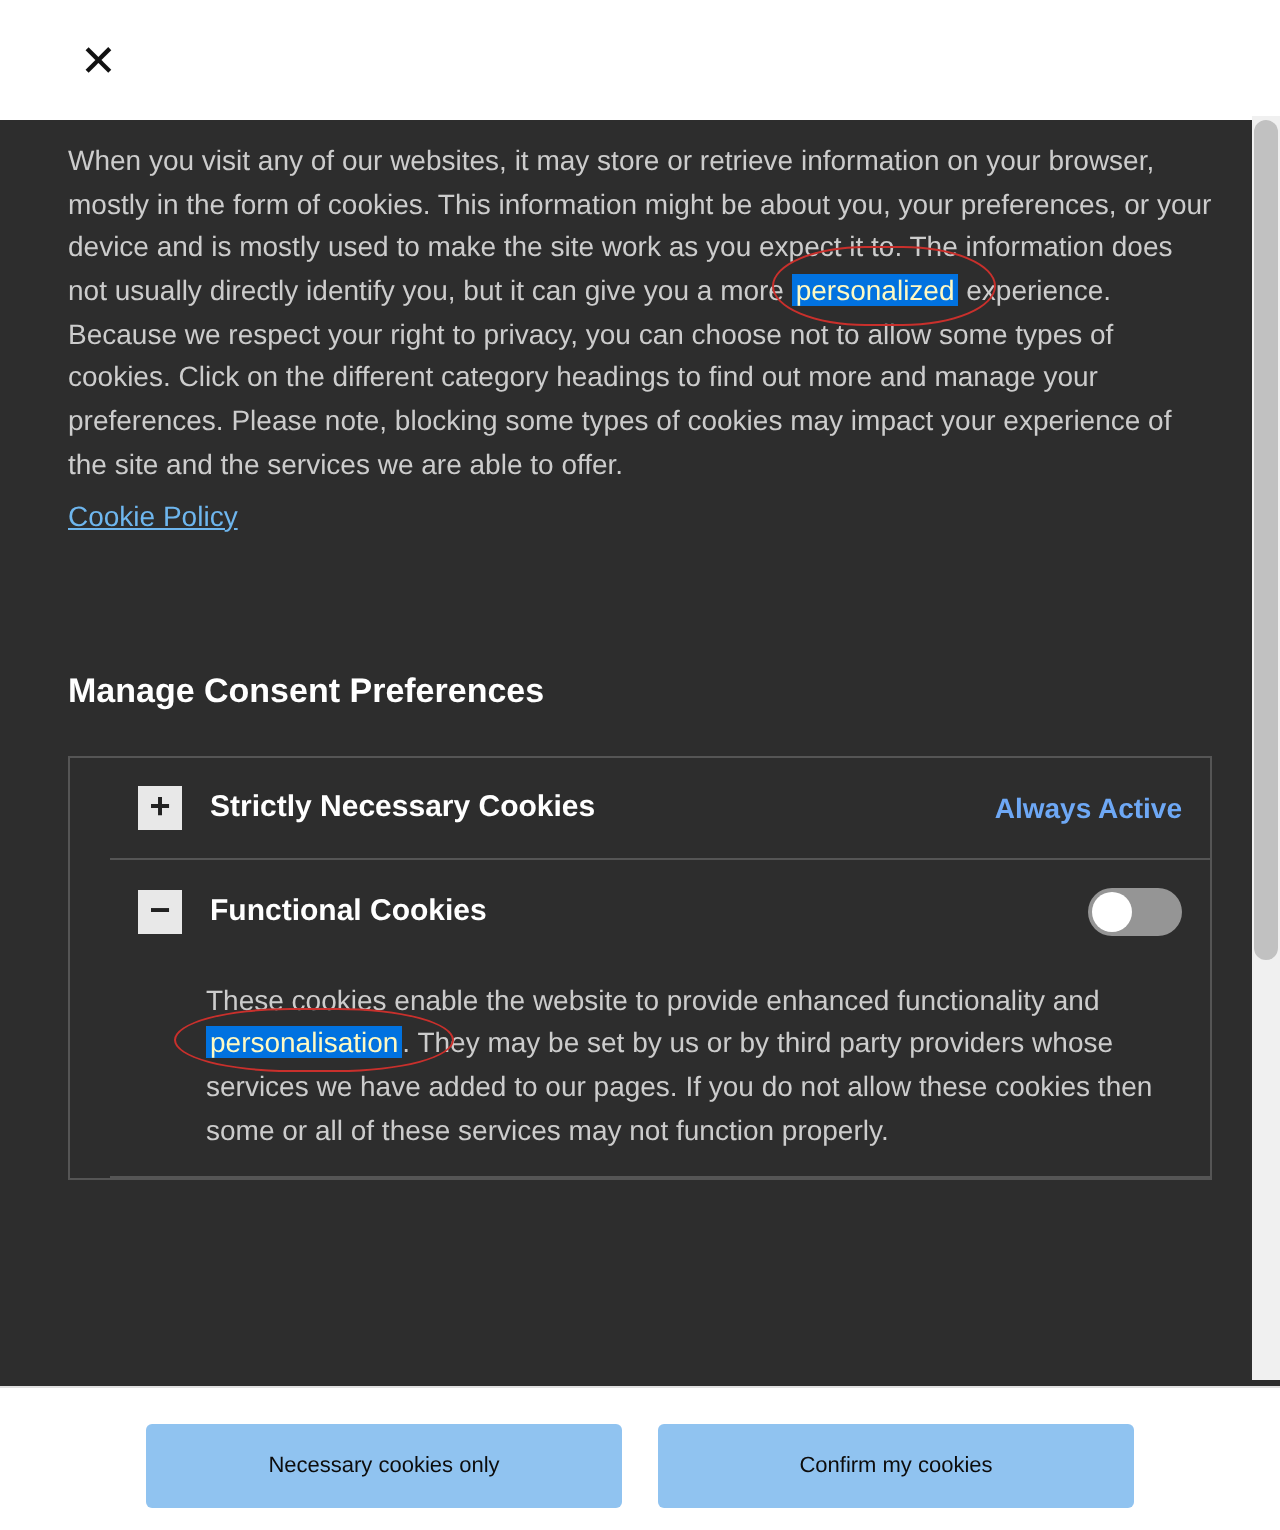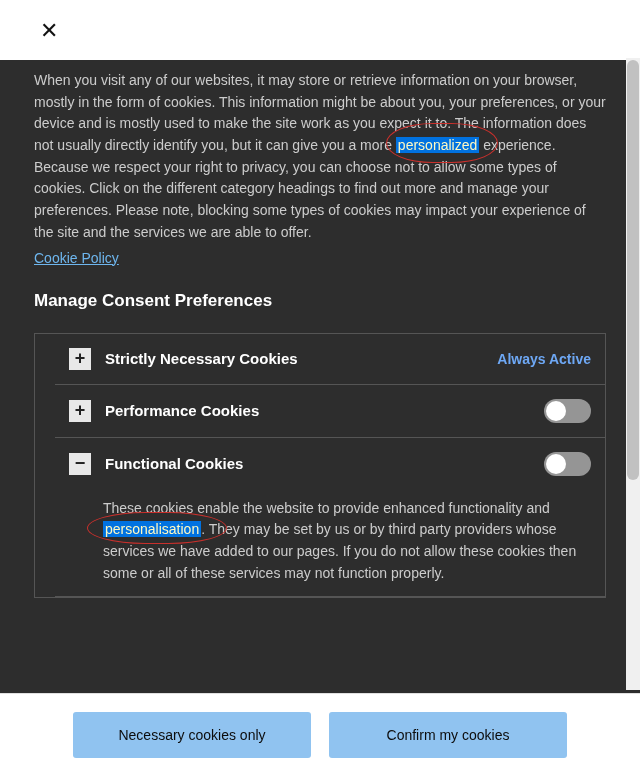--- a/index.html
+++ b/index.html
@@ -78,21 +78,21 @@
       padding: 13px 22px;
       font-size: 14px;
       border-radius: 3px;
       cursor: pointer;
       font-weight: 400;
     }
     .section-title {
       color: #fff;
       font-size: 17px;
       font-weight: 700;
-      margin-top: 24px;
+      margin-top: 68px;
       margin-bottom: 22px;
     }
     .accordion {
       border: 1px solid #555;
       padding-left: 20px;
     }
     .accordion-item {
       border-bottom: 1px solid #555;
     }
     .accordion-item:last-child {
@@ -163,21 +163,21 @@
       justify-content: center;
       border-top: 1px solid #e0e0e0;
     }
     .footer-btn {
       flex: 0 0 auto;
       width: 238px;
       padding: 15px 10px;
       background: #90c3f0;
       color: #0c0c0c;
       border: none;
-      font-size: 14px;
+      font-size: 11px;
       border-radius: 3px;
       cursor: pointer;
       text-align: center;
     }
     .scrollbar-track {
       position: absolute;
       right: 0;
       top: 58px;
       width: 14px;
       height: 632px;
@@ -240,27 +240,20 @@
   <div class="accordion">
 
     <div class="accordion-item">
       <div class="accordion-header">
         <span class="expand-btn plus"></span>
         <span class="accordion-title">Strictly Necessary Cookies</span>
         <span class="always-active">Always Active</span>
       </div>
     </div>
 
-    <div class="accordion-item">
-      <div class="accordion-header">
-        <span class="expand-btn plus"></span>
-        <span class="accordion-title">Performance Cookies</span>
-        <span class="toggle"></span>
-      </div>
-    </div>
 
     <div class="accordion-item">
       <div class="accordion-header">
         <span class="expand-btn minus"></span>
         <span class="accordion-title">Functional Cookies</span>
         <span class="toggle"></span>
       </div>
       <div class="accordion-content anno-wrap">
         <span>These cookies enable the website to provide enhanced functionality and </span><span class="red-ellipse-2"><span class="highlight">personalisation</span></span><span>. They may be set by us or by third party providers whose services we have added to our pages. If you do not allow these cookies then some or all of these services may not function properly.</span>
       </div>

